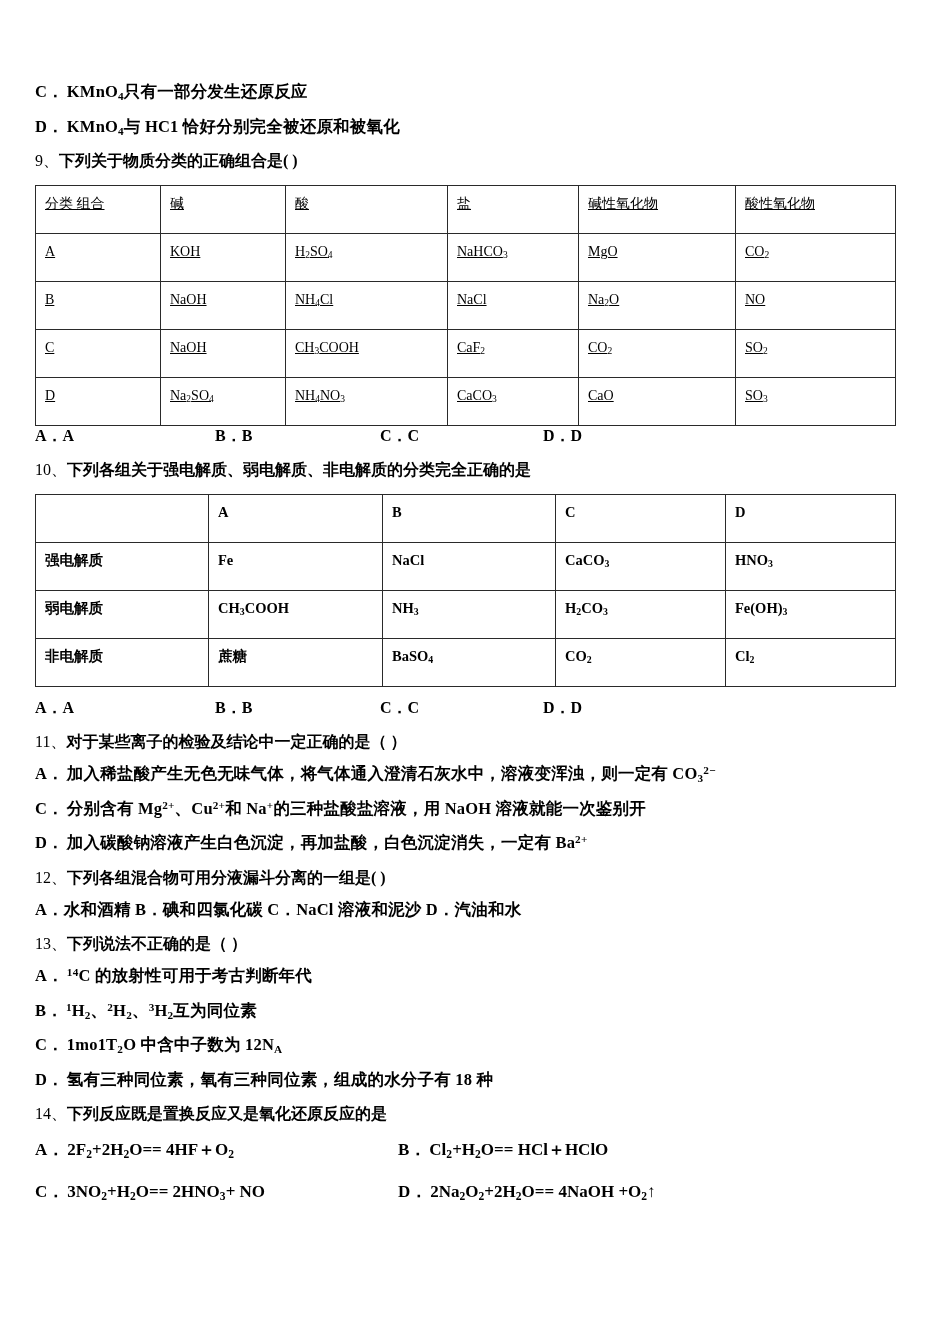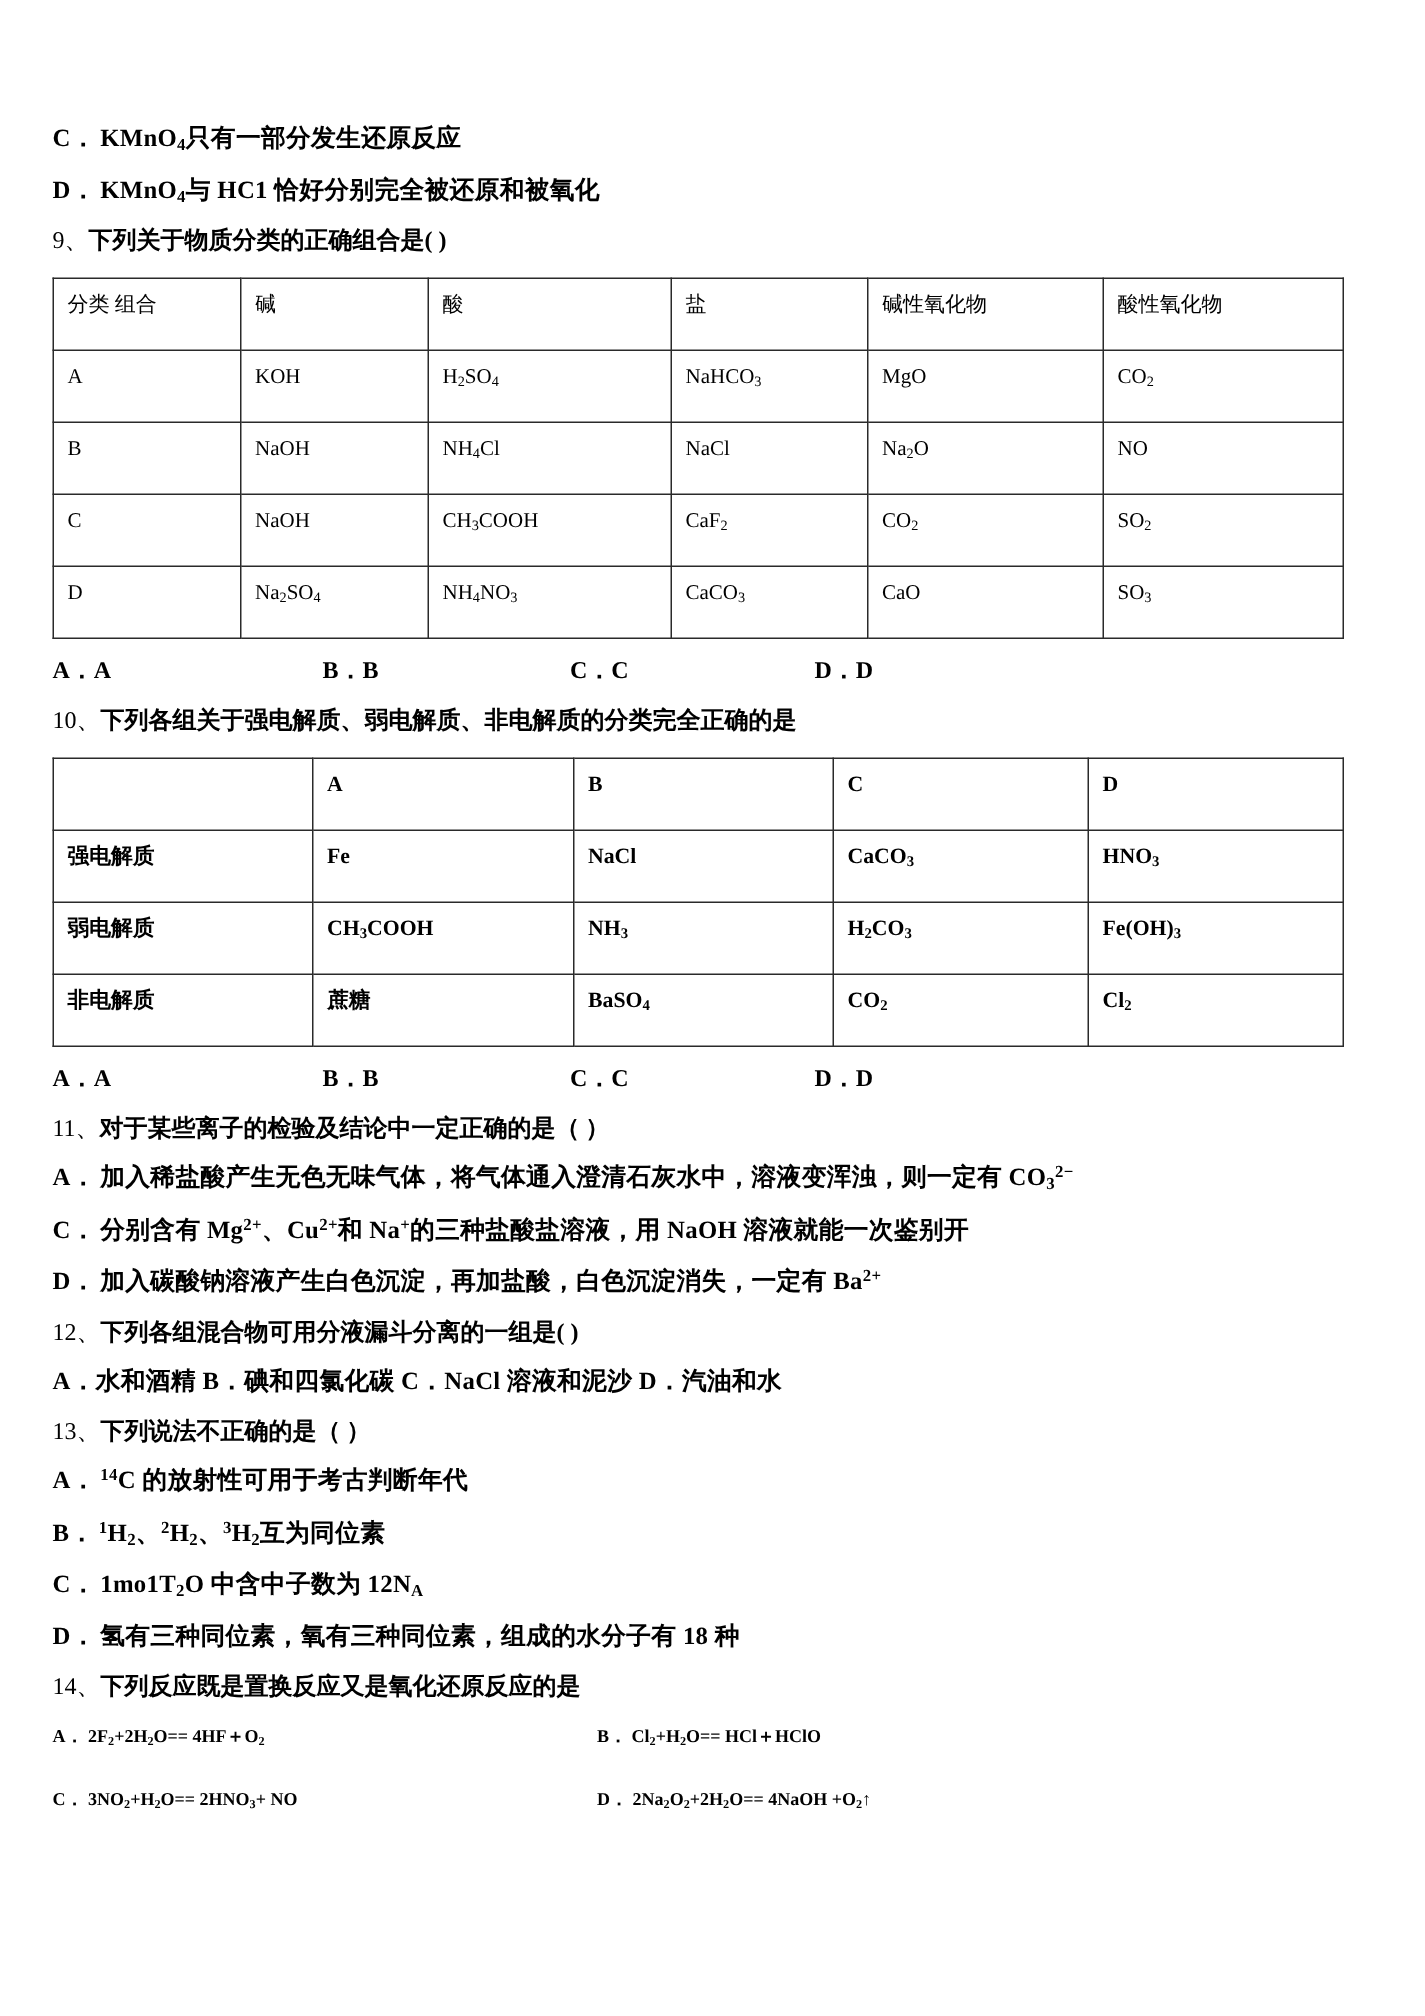--- a/index.html
+++ b/index.html
@@ -67,21 +67,21 @@
   }
   table td {
     border: 1px solid #2a2a2a;
     padding: 10px 9px 10px 9px;
     font-size: 14px;
     vertical-align: top;
     line-height: 1.1;
   }
   #table-classification {
     width: 860px;
-    margin-bottom: 11px;
+    text-decoration: underline;
   }
   #table-classification td { height: 27px; font-weight: normal; }
   #table-electrolyte {
     width: 860px;
     margin-bottom: 11px;
   }
   #table-electrolyte td {
     height: 27px;
     font-weight: bold;
     font-size: 14.5px;
@@ -100,21 +100,21 @@
   .abcd-row .a { left: 0px; }
   .abcd-row .b { left: 180px; }
   .abcd-row .c { left: 345px; }
   .abcd-row .d { left: 508px; }
 
   
   .two-col {
     position: relative;
     height: 20px;
     margin: 0 0 22px 0;
-    font-size: 12px;
+    font-size: 17px;
     font-weight: bold;
   }
   .two-col .left { position: absolute; left: 0; top: 0; white-space: nowrap; }
   .two-col .right { position: absolute; left: 363px; top: 0; white-space: nowrap; }
 </style>
 </head>
 <body>
 
 <div class="page">
   <div class="content">

